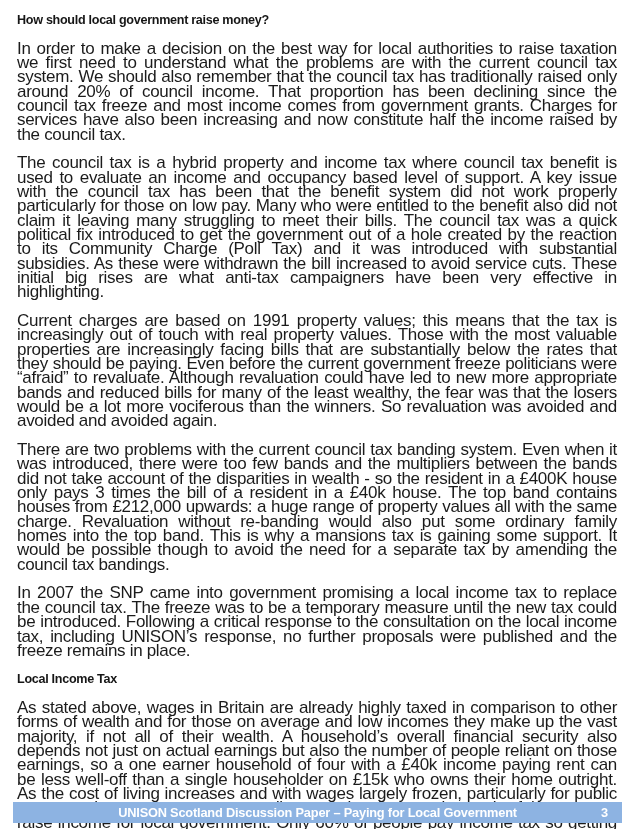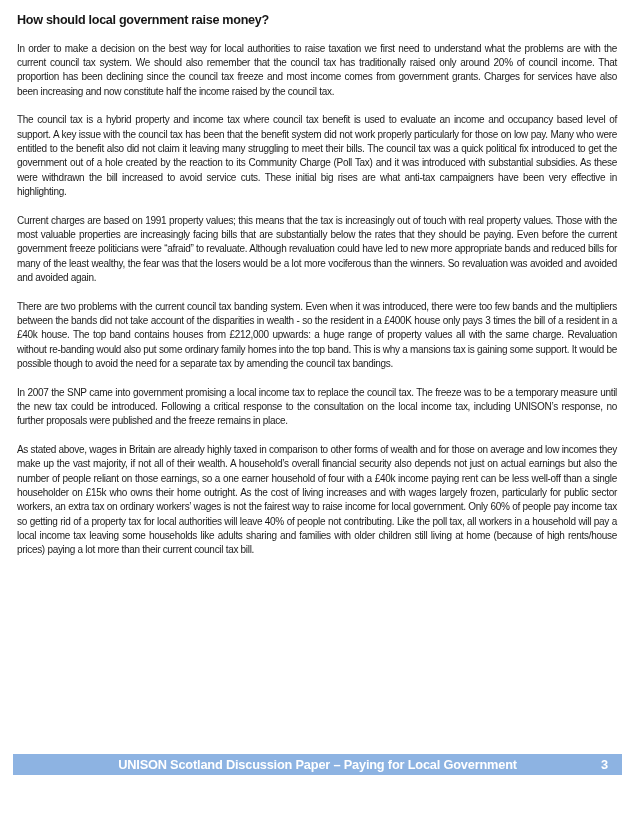--- a/index.html
+++ b/index.html
@@ -25,31 +25,31 @@
   }
   .content h1, .content h2 {
     font-size: 12.6px;
     font-weight: bold;
     letter-spacing: -0.3px;
     line-height: 14.3px;
     margin: 0 0 14.3px 0;
     color: #161616;
   }
   .content p {
-    font-size: 10px;
+    font-size: 17px;
     line-height: 14.35px;
     letter-spacing: -0.3px;
     text-align: justify;
     margin: 0 0 14.3px 0;
     color: #1b1b1b;
   }
   .footer-bar {
     position: absolute;
     left: 13px;
-    top: 754px;
+    top: 802px;
     width: 609px;
     height: 21px;
     background: #8db3e2;
   }
   .footer-title {
     position: absolute;
     left: 0;
     right: 0;
     top: 0;
     height: 21px;
@@ -77,20 +77,21 @@
 <div class="page">
   <div class="content">
     <h1>How should local government raise money?</h1>
 
     <p>In order to make a decision on the best way for local authorities to raise taxation we first need to understand what the problems are with the current council tax system. We should also remember that the council tax has traditionally raised only around 20% of council income. That proportion has been declining since the council tax freeze and most income comes from government grants. Charges for services have also been increasing and now constitute half the income raised by the council tax.</p>
     <p>The council tax is a hybrid property and income tax where council tax benefit is used to evaluate an income and occupancy based level of support. A key issue with the council tax has been that the benefit system did not work properly particularly for those on low pay. Many who were entitled to the benefit also did not claim it leaving many struggling to meet their bills. The council tax was a quick political fix introduced to get the government out of a hole created by the reaction to its Community Charge (Poll Tax) and it was introduced with substantial subsidies. As these were withdrawn the bill increased to avoid service cuts. These initial big rises are what anti-tax campaigners have been very effective in highlighting.</p>
     <p>Current charges are based on 1991 property values; this means that the tax is increasingly out of touch with real property values. Those with the most valuable properties are increasingly facing bills that are substantially below the rates that they should be paying. Even before the current government freeze politicians were “afraid” to revaluate. Although revaluation could have led to new more appropriate bands and reduced bills for many of the least wealthy, the fear was that the losers would be a lot more vociferous than the winners. So revaluation was avoided and avoided and avoided again.</p>
     <p>There are two problems with the current council tax banding system. Even when it was introduced, there were too few bands and the multipliers between the bands did not take account of the disparities in wealth - so the resident in a £400K house only pays 3 times the bill of a resident in a £40k house. The top band contains houses from £212,000 upwards: a huge range of property values all with the same charge. Revaluation without re-banding would also put some ordinary family homes into the top band. This is why a mansions tax is gaining some support. It would be possible though to avoid the need for a separate tax by amending the council tax bandings.</p>
     <p>In 2007 the SNP came into government promising a local income tax to replace the council tax. The freeze was to be a temporary measure until the new tax could be introduced. Following a critical response to the consultation on the local income tax, including UNISON’s response, no further proposals were published and the freeze remains in place.</p>
 
+    <h2>Local Income Tax</h2>
 
     <p>As stated above, wages in Britain are already highly taxed in comparison to other forms of wealth and for those on average and low incomes they make up the vast majority, if not all of their wealth. A household’s overall financial security also depends not just on actual earnings but also the number of people reliant on those earnings, so a one earner household of four with a £40k income paying rent can be less well-off than a single householder on £15k who owns their home outright. As the cost of living increases and with wages largely frozen, particularly for public sector workers, an extra tax on ordinary workers’ wages is not the fairest way to raise income for local government. Only 60% of people pay income tax so getting rid of a property tax for local authorities will leave 40% of people not contributing. Like the poll tax, all workers in a household will pay a local income tax leaving some households like adults sharing and families with older children still living at home (because of high rents/house prices) paying a lot more than their current council tax bill.</p>
   </div>
 
   <div class="footer-bar" style="background-color: rgb(141, 179, 226);">
     <span class="footer-title" style="color: rgb(255, 255, 255);">UNISON Scotland Discussion Paper – Paying for Local Government</span>
     <span class="footer-page" style="color: rgb(255, 255, 255);">3</span>
   </div>
 </div>
 

